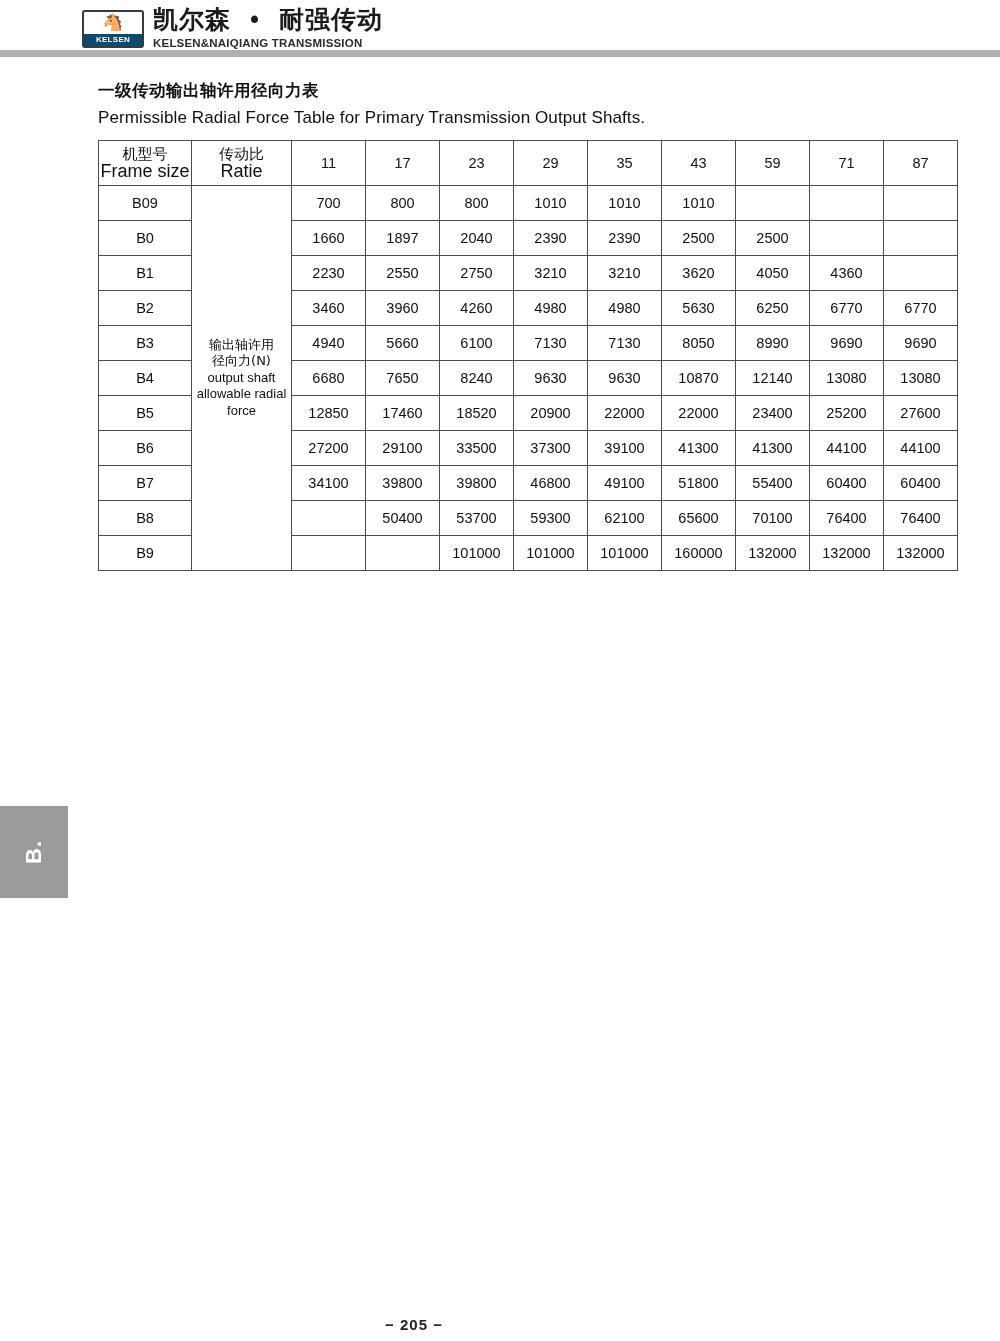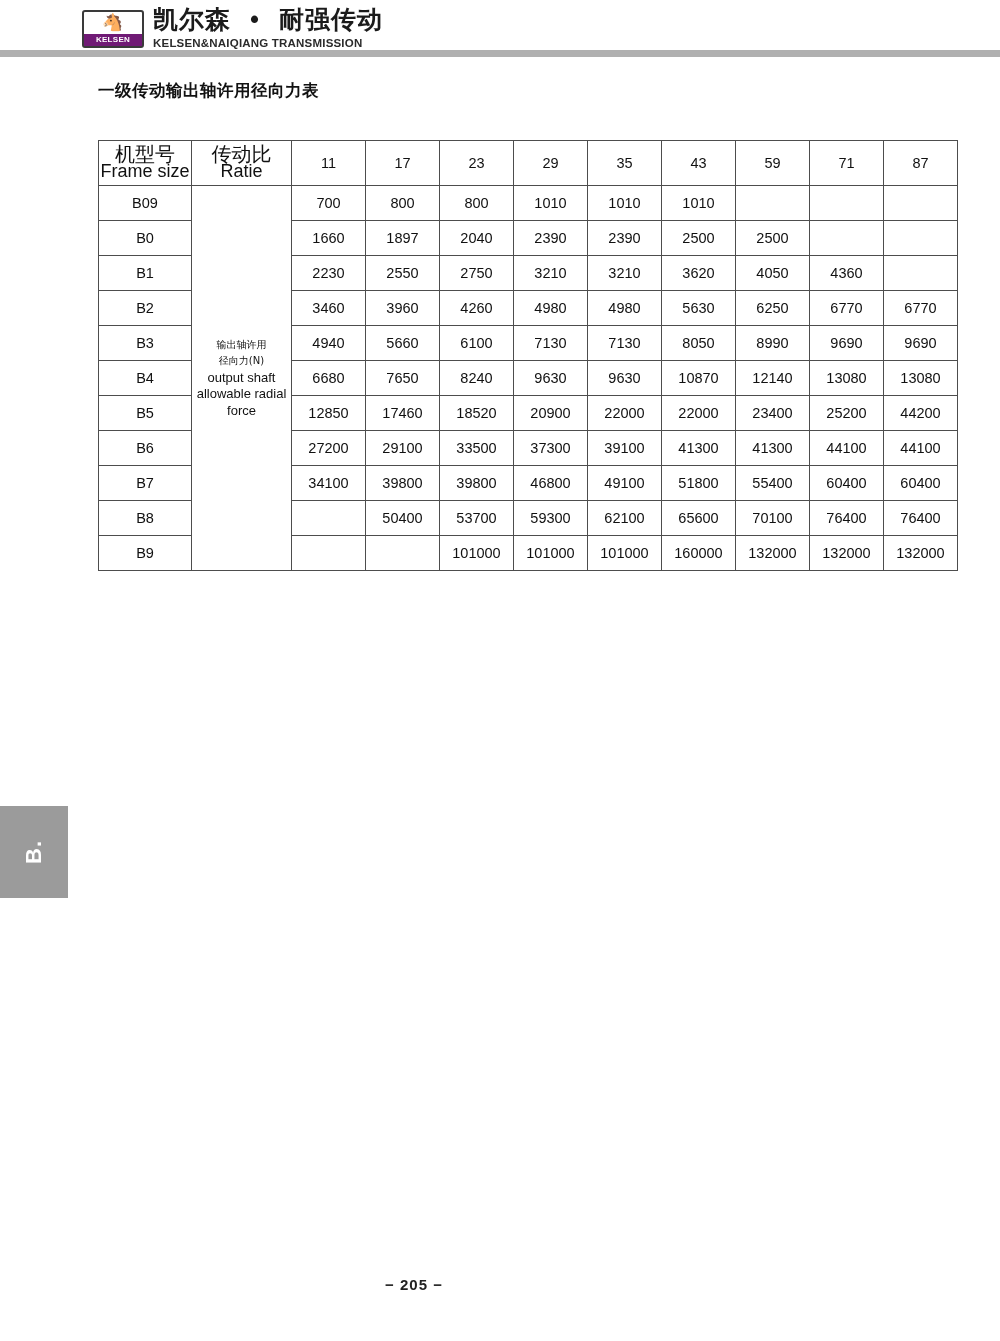--- a/index.html
+++ b/index.html
@@ -45,21 +45,21 @@
   }
   .logo-mark .horse {
     font-size: 17px;
     line-height: 16px;
     color: #2b2b2b;
   }
   .logo-mark .logo-tag {
     font-size: 8px;
     font-weight: bold;
     letter-spacing: .3px;
-    background: #701a75;
+    background: #0c4a6e;
     color: #fff;
     width: 100%;
     text-align: center;
     line-height: 12px;
     margin-top: 3px;
   }
   .logo-text {
     display: flex;
     flex-direction: column;
     justify-content: center;
@@ -135,35 +135,35 @@
     height: 44px;
     line-height: 17px;
     font-weight: normal;
   }
   .col-frame { width: 93px; }
   .col-ratio { width: 100px; }
   .col-val   { width: 74px; }
 
   .hdr-cn {
     font-family: "DejaVu Sans", sans-serif;
-    font-size: 20px;
+    font-size: 15px;
     display: block;
   }
   .hdr-en {
     font-size: 18px;
     display: block;
   }
   .ratio-cell {
     font-size: 13px;
     line-height: 16.5px;
     padding: 0 3px;
   }
   .ratio-cell .cn {
     font-family: "DejaVu Sans", sans-serif;
-    font-size: 10px;
+    font-size: 13px;
   }
   .ratio-cell .en {
     font-size: 13px;
   }
   td.frame-cell {
     font-size: 15px;
   }
 
   
   .side-tab {
@@ -182,21 +182,21 @@
     color: #ffffff;
     font-size: 22px;
     font-weight: bold;
     letter-spacing: 1px;
   }
 
   
   .footer {
     position: absolute;
     left: 0;
-    top: 1276px;
+    top: 1316px;
     width: 828px;
     text-align: center;
     font-size: 15px;
     font-weight: bold;
     color: #222;
     letter-spacing: 1px;
   }
 </style>
 </head>
 <body>
@@ -209,20 +209,21 @@
       <div class="logo-tag">KELSEN</div>
     </div>
     <div class="logo-text">
       <div class="logo-cn">凯尔森 • 耐强传动</div>
       <div class="logo-en">KELSEN&amp;NAIQIANG TRANSMISSION</div>
     </div>
   </div>
   <div class="header-rule"></div>
 
   <div class="title-cn">一级传动输出轴许用径向力表</div>
+  <div class="title-en">Permissible Radial Force Table for  Primary Transmission Output Shafts.</div>
 
   <div class="table-wrap">
     <table class="force-table">
       <colgroup>
         <col class="col-frame">
         <col class="col-ratio">
         <col class="col-val">
           <col class="col-val">
           <col class="col-val">
         <col class="col-val">
@@ -337,21 +338,21 @@
         <tr>
           <td class="frame-cell">B5</td>
           <td>12850</td>
           <td>17460</td>
           <td>18520</td>
           <td>20900</td>
           <td>22000</td>
           <td>22000</td>
           <td>23400</td>
           <td>25200</td>
-          <td>44200</td>
+          <td>27600</td>
         </tr>
         <tr>
           <td class="frame-cell">B6</td>
           <td>27200</td>
           <td>29100</td>
           <td>33500</td>
           <td>37300</td>
           <td>39100</td>
           <td>41300</td>
           <td>41300</td>

